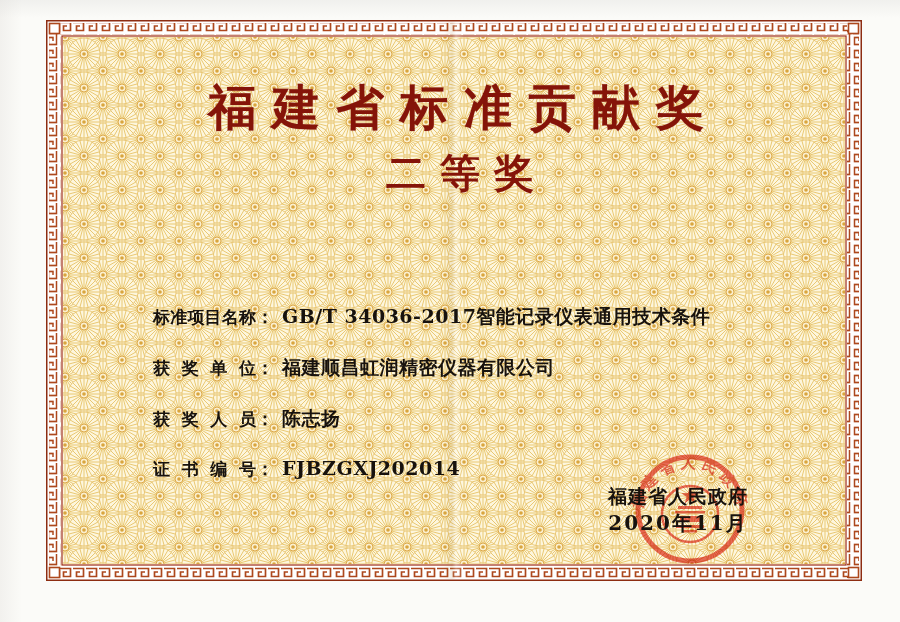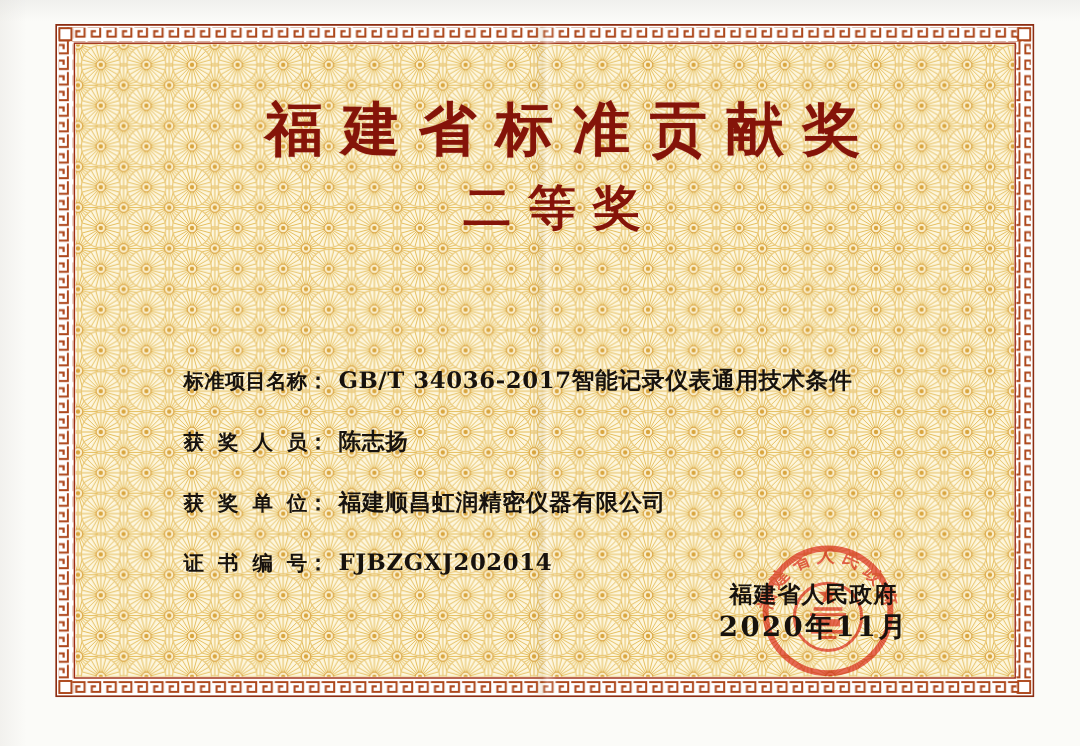--- a/index.html
+++ b/index.html
@@ -13,21 +13,21 @@
                linear-gradient(90deg, rgba(225,222,218,.35) 0, rgba(255,255,255,0) 22px);}
   .certificate{
     position:absolute;left:46px;top:20px;width:816px;height:561px;
   }
   .bg-svg{position:absolute;left:0;top:0;z-index:0;}
   .fold{
     position:absolute;left:398px;top:2px;width:20px;height:557px;z-index:1;
     background:linear-gradient(90deg, rgba(0,0,0,0) 0%, rgba(148,104,32,.12) 40%, rgba(255,255,255,.30) 60%, rgba(0,0,0,0) 100%);
   }
   .title{
-    position:absolute;left:13px;top:56px;width:100%;text-align:center;z-index:3;
+    position:absolute;left:0;top:56px;width:100%;text-align:center;z-index:3;
     font-size:48px;font-weight:bold;color:#851409;letter-spacing:16px;padding-left:20px;box-sizing:border-box;
     text-shadow:0 0 1px rgba(133,20,9,.4);
   }
   .award-level{
     position:absolute;left:0;top:126px;width:100%;text-align:center;z-index:3;
     font-size:40px;font-weight:bold;color:#851409;letter-spacing:14px;padding-left:26px;box-sizing:border-box;
   }
   .citation{
     position:absolute;left:151px;top:176px;width:580px;z-index:3;
     font-size:27px;font-weight:bold;color:#17120e;line-height:40px;letter-spacing:3px;text-indent:50px;
@@ -41,21 +41,21 @@
     display:inline-block;width:103px;font-size:17px;font-weight:bold;vertical-align:baseline;
     text-align:justify;text-align-last:justify;
   }
   .field-sep{font-size:18px;font-weight:bold;margin-right:8px;}
   .field-value{font-size:19px;font-weight:bold;letter-spacing:.5px;}
   .issuer{
     position:absolute;left:532px;top:464px;width:200px;text-align:center;z-index:4;
     color:#17120e;font-weight:bold;
   }
   .issuer-name{font-size:19px;letter-spacing:1px;line-height:24px;}
-  .issuer-date{font-size:23px;letter-spacing:2px;line-height:24px;margin-top:3px;}
+  .issuer-date{font-size:20px;letter-spacing:2px;line-height:24px;margin-top:3px;}
   .seal{
     position:absolute;left:579px;top:424px;width:130px;height:130px;z-index:2;
     mix-blend-mode:multiply;opacity:.88;
   }
 </style>
 </head>
 <body>
 
 <div class="scan-shade"></div>
 
@@ -118,24 +118,24 @@
   <div class="title">福建省标准贡献奖</div>
 
   <div class="award-level">二等奖</div>
 
 
   <div class="fields">
     <div class="field-row">
       <span class="field-label">标准项目名称</span><span class="field-sep">：</span><span class="field-value">GB/T 34036-2017智能记录仪表通用技术条件</span>
     </div>
     <div class="field-row">
-      <span class="field-label">获 奖 人 员</span><span class="field-sep">：</span><span class="field-value">陈志扬</span>
+      <span class="field-label">获 奖 单 位</span><span class="field-sep">：</span><span class="field-value">福建顺昌虹润精密仪器有限公司</span>
     </div>
     <div class="field-row">
-      <span class="field-label">获 奖 单 位</span><span class="field-sep">：</span><span class="field-value">福建顺昌虹润精密仪器有限公司</span>
+      <span class="field-label">获 奖 人 员</span><span class="field-sep">：</span><span class="field-value">陈志扬</span>
     </div>
     <div class="field-row">
       <span class="field-label">证 书 编 号</span><span class="field-sep">：</span><span class="field-value">FJBZGXJ202014</span>
     </div>
   </div>
 
   <svg class="seal" viewBox="0 0 130 130">
     <defs>
       <path id="sealArc" d="M 17 72 A 48 48 0 0 1 113 72"></path>
     </defs>

